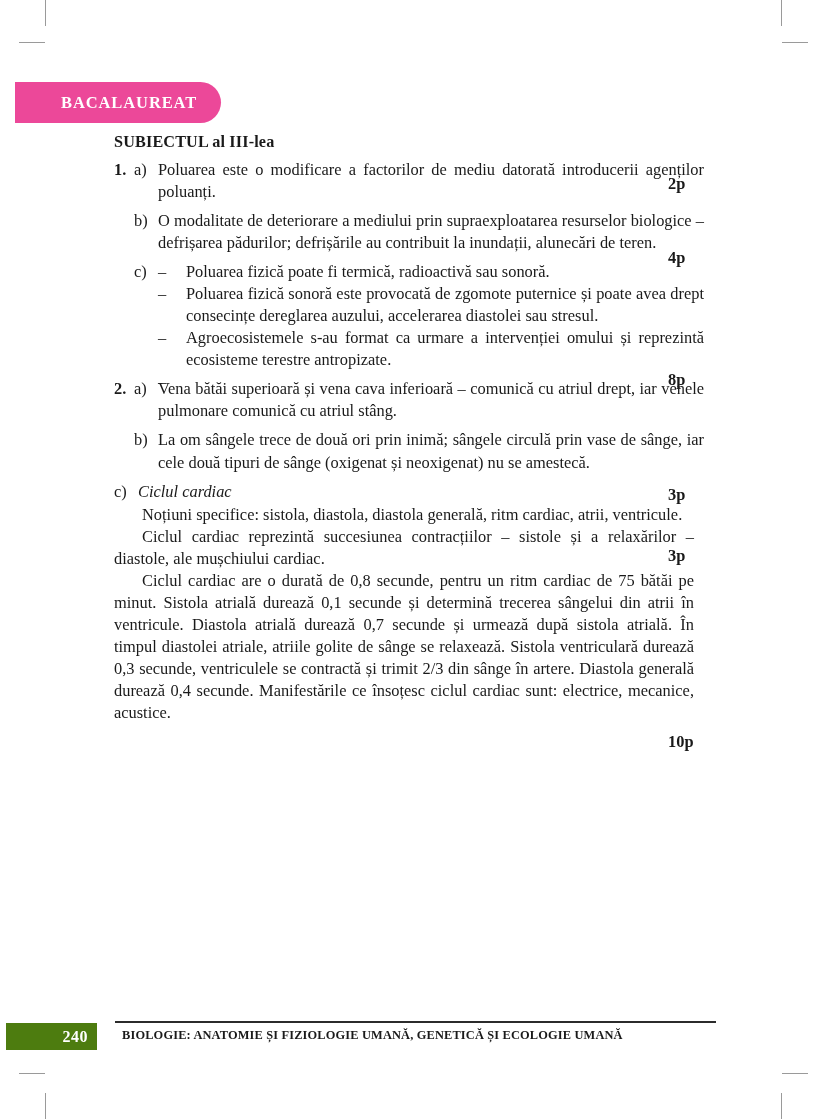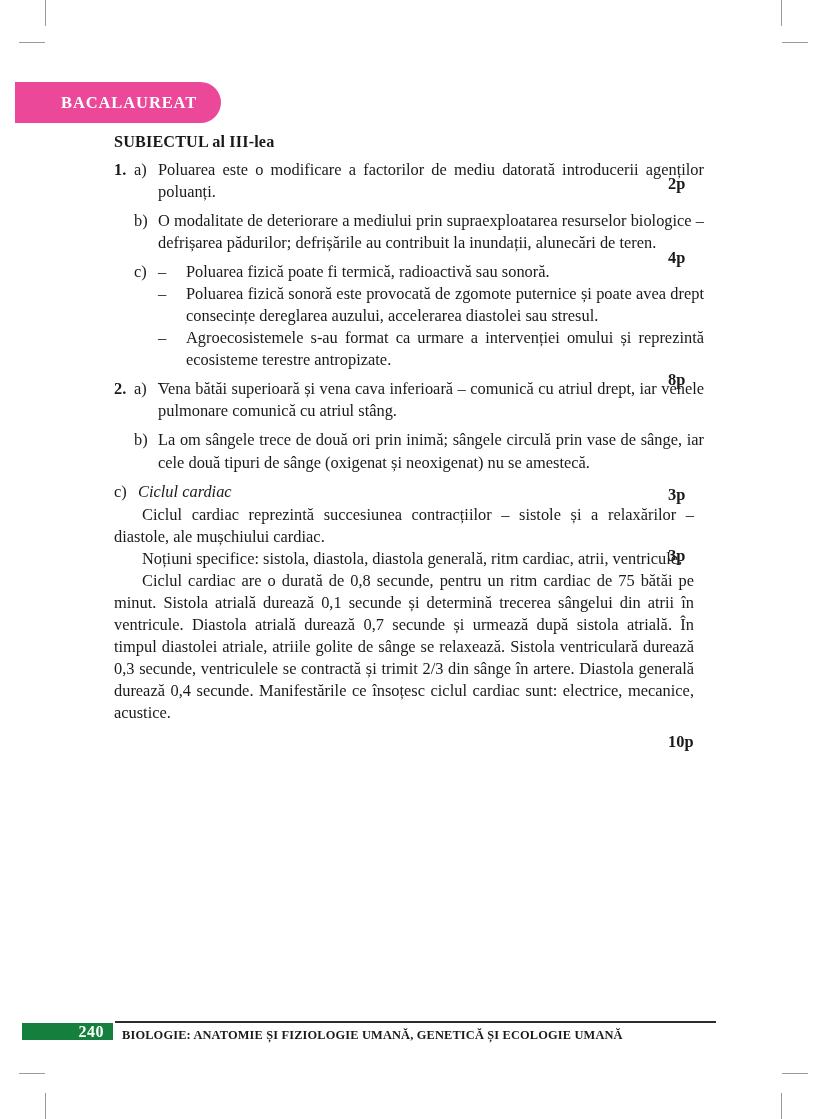--- a/index.html
+++ b/index.html
@@ -172,25 +172,25 @@
   .footer-rule {
     position: absolute;
     left: 115px;
     top: 1021px;
     width: 601px;
     height: 2px;
     background: #2b2b2b;
   }
   .footer-badge {
     position: absolute;
-    left: 22px;
+    left: 6px;
     top: 1023px;
     width: 91px;
-    height: 17px;
-    background: #15803d;
+    height: 27px;
+    background: #4d7c0f;
   }
   .footer-page-num {
     position: absolute;
     right: 9px;
     top: 50%;
     transform: translateY(-50%);
     color: #ffffff;
     font-weight: bold;
     font-size: 16px;
     letter-spacing: 0.5px;
@@ -279,22 +279,22 @@
       <div class="item-text">La om sângele trece de două ori prin inimă; sângele circulă prin vase de sânge, iar cele două tipuri de sânge (oxigenat și neoxigenat) nu se amestecă.</div>
     </div>
 
     <div class="block-gap-sm"></div>
 
     <div class="sub-letter-row">
       <span class="lett">c)</span>
       <span class="ital">Ciclul cardiac</span>
     </div>
 
+    <p class="para">Noțiuni specifice: sistola, diastola, diastola generală, ritm cardiac, atrii, ventricule.</p>
     <p class="para">Ciclul cardiac reprezintă succesiunea contracțiilor – sistole și a relaxărilor – diastole, ale mușchiului cardiac.</p>
-    <p class="para">Noțiuni specifice: sistola, diastola, diastola generală, ritm cardiac, atrii, ventricule.</p>
     <p class="para">Ciclul cardiac are o durată de 0,8 secunde, pentru un ritm cardiac de 75 bătăi pe minut. Sistola atrială durează 0,1 secunde și determină trecerea sângelui din atrii în ventricule. Diastola atrială durează 0,7 secunde și urmează după sistola atrială. În timpul diastolei atriale, atriile golite de sânge se relaxează. Sistola ventriculară durează 0,3 secunde, ventriculele se contractă și trimit 2/3 din sânge în artere. Diastola generală durează 0,4 secunde. Manifestările ce însoțesc ciclul cardiac sunt: electrice, mecanice, acustice.</p>
 
   </div>
 
   <div class="points" style="top: 42px;">2p</div>
   <div class="points" style="top: 108px; margin-top: 8px;">4p</div>
   <div class="points" style="top: 238px;">8p</div>
   <div class="points" style="top: 353px;">3p</div>
   <div class="points" style="top: 414px;">3p</div>
   <div class="points" style="top: 600px;">10p</div>

